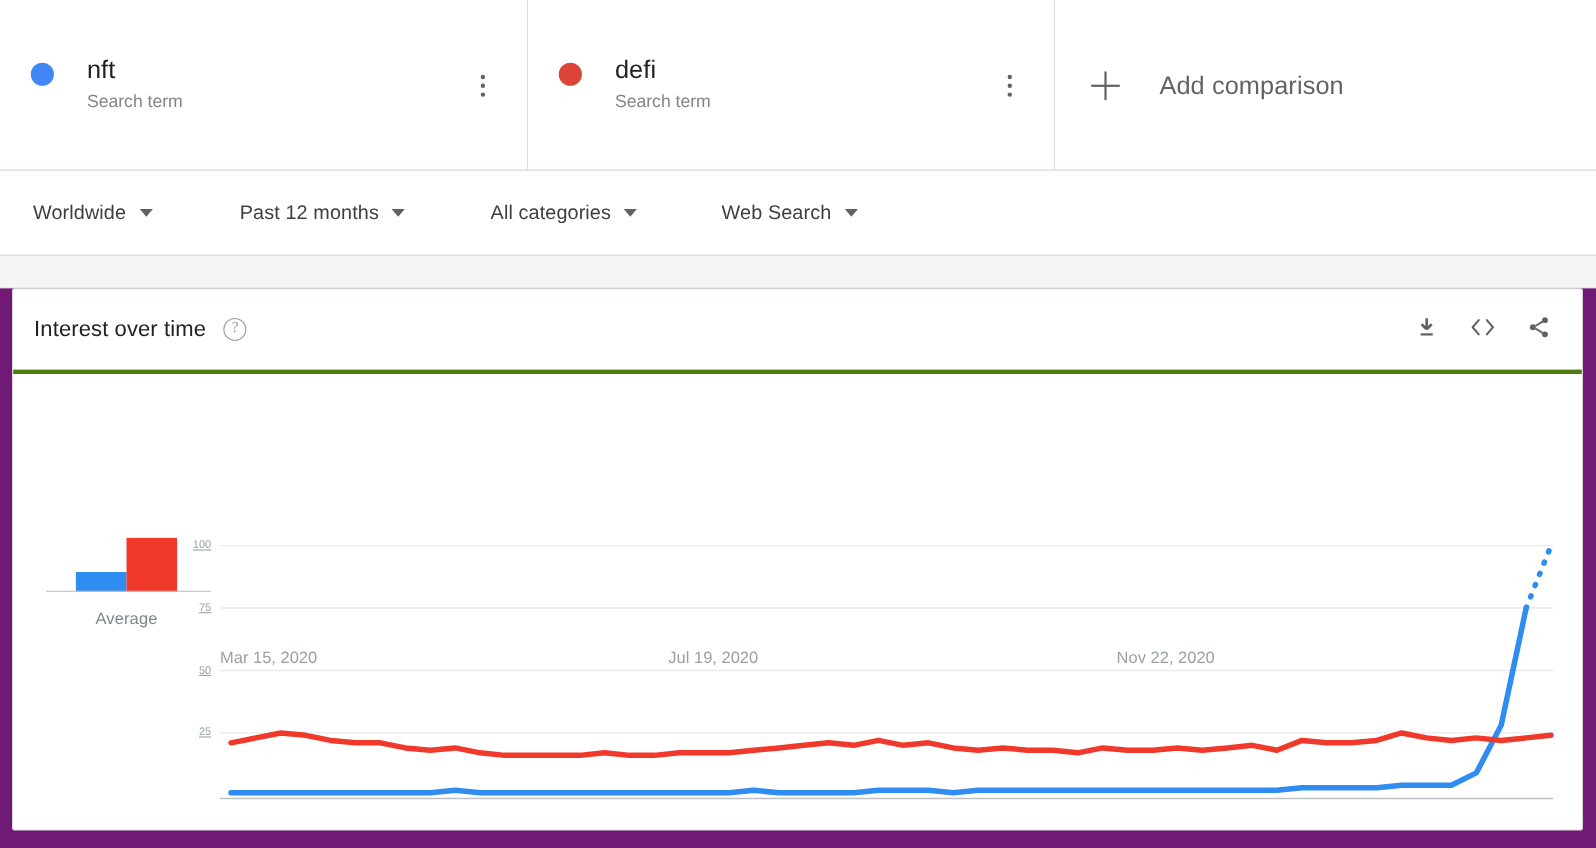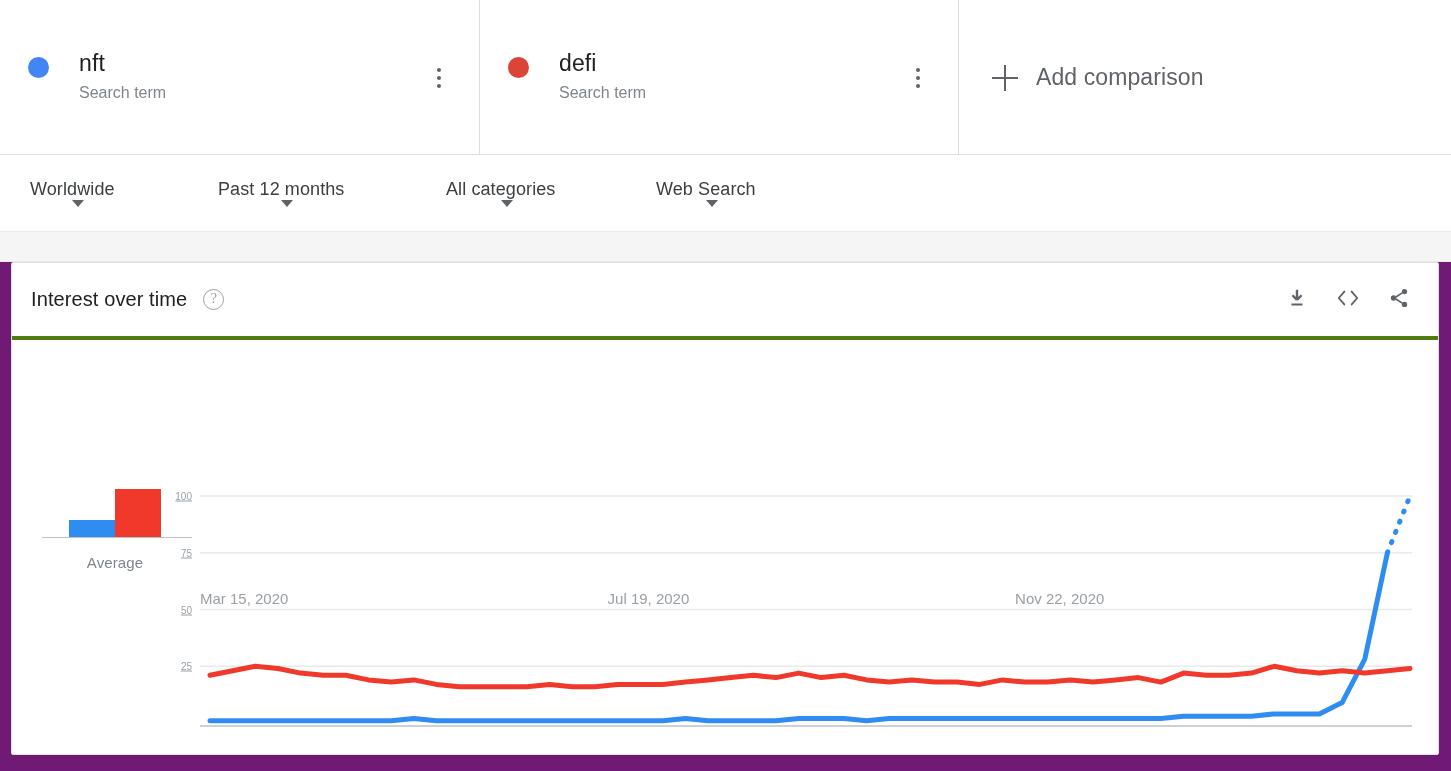--- a/index.html
+++ b/index.html
@@ -46,33 +46,33 @@
     padding-left: 33px; cursor: pointer;
   }
   .plus-icon {
     width: 26px; height: 26px; position: relative; flex: 0 0 auto;
   }
   .plus-icon:before, .plus-icon:after {
     content: ""; position: absolute; background: #5f6368;
   }
   .plus-icon:before { left: 0; top: 12px; width: 26px; height: 2px; }
   .plus-icon:after { top: 0; left: 12px; height: 26px; width: 2px; }
-  .add-label { margin-left: 18px; font-size: 23px; color: #5f6368; letter-spacing: 0.1px; }
+  .add-label { margin-left: 36px; font-size: 23px; color: #5f6368; letter-spacing: 0.1px; }
 
   
   .filter-bar {
     position: absolute; left: 0; top: 155px;
     width: 1451px; height: 77px;
     background: #ffffff;
     display: flex; align-items: center;
     border-bottom: 1px solid #e8eaed;
   }
   .filter {
     display: flex; align-items: center; cursor: pointer;
-    padding: 0 0 0 0; margin-right: 0; flex-direction: column;
+    padding: 0 0 0 0; margin-right: 0;
   }
   .filter-label { font-size: 18px; color: #3c4043; letter-spacing: 0.1px; }
   .caret {
     width: 0; height: 0; margin-left: 12px;
     border-left: 6px solid transparent; border-right: 6px solid transparent;
     border-top: 7px solid #5f6368;
   }
   .f1 { position: absolute; left: 30px; }
   .f2 { position: absolute; left: 218px; }
   .f3 { position: absolute; left: 446px; }

